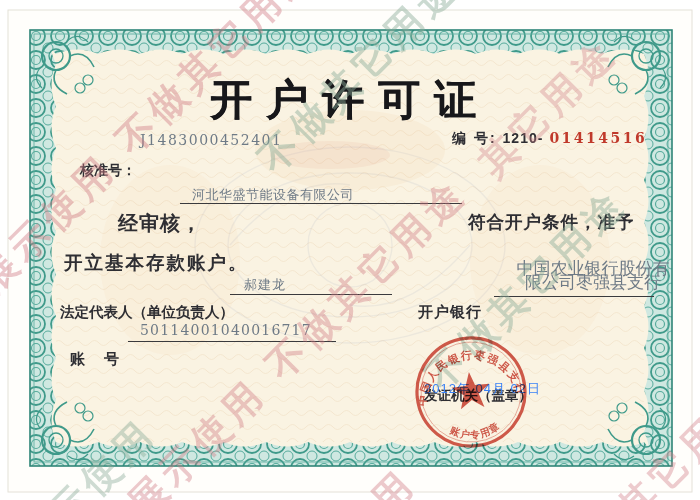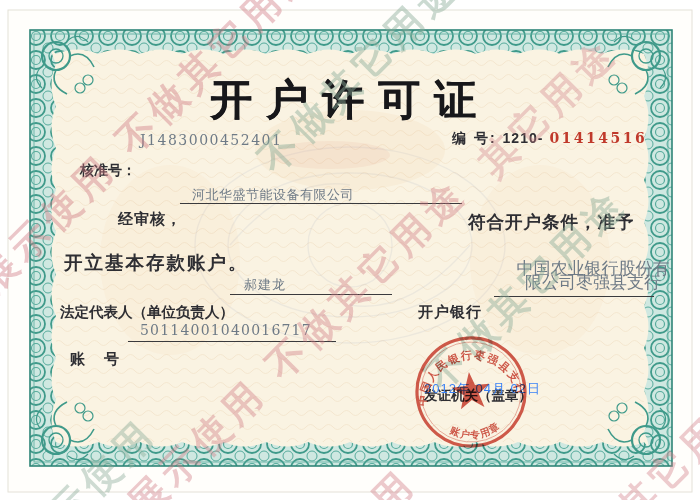--- a/index.html
+++ b/index.html
@@ -18,21 +18,21 @@
   }
   .label{color:#2e2e33;font-weight:700;margin-top:31px;}
   .value{color:#6e7a86;font-family:"DejaVu Serif","Liberation Serif",serif;text-align:center;}
   .uline{position:absolute;border-bottom:1.5px solid #3a3a3d;height:1px;}
   .row-approval-label{position:absolute;left:80px;top:131px;font-size:14px;}
   .row-approval-value{position:absolute;left:140px;top:132px;font-size:14px;letter-spacing:1.5px;}
   .serial-wrap{position:absolute;left:452px;top:130px;font-size:14px;display:flex;gap:6px;align-items:baseline;}
   .serial-label{color:#2e2e33;font-weight:600;letter-spacing:2px;}
   .serial-prefix{color:#2e2e33;font-weight:600;letter-spacing:1px;}
   .serial-number{font-family:"DejaVu Serif","Liberation Serif",serif;font-weight:700;font-size:14px;letter-spacing:2.5px;}
-  .body-prefix{position:absolute;left:118px;top:179px;font-size:15px;letter-spacing:1px;}
+  .body-prefix{position:absolute;left:118px;top:179px;font-size:20px;letter-spacing:1px;}
   .company-name{position:absolute;left:192px;top:186px;font-size:13px;letter-spacing:0.5px;}
   .body-suffix{position:absolute;left:468px;top:179px;font-size:17.5px;letter-spacing:1px;text-align:center;}
   .body-line2{position:absolute;left:64px;top:219px;font-size:18.5px;letter-spacing:2px;}
   .legalrep-label{position:absolute;left:60px;top:272px;font-size:14.5px;}
   .legalrep-value{position:absolute;left:244px;top:276px;font-size:13px;letter-spacing:1px;}
   .bank-label{position:absolute;left:418px;top:272px;font-size:15px;letter-spacing:1px;}
   .bank-value{position:absolute;left:496px;top:261px;width:162px;font-size:17px;line-height:14px;margin-left:16px;}
   .account-label{position:absolute;left:70px;top:319px;font-size:15px;letter-spacing:2px;}
   .account-value{position:absolute;left:140px;top:322px;font-size:14px;letter-spacing:1.2px;}
   .issuer-label{position:absolute;left:424px;top:356px;font-size:13.5px;}

